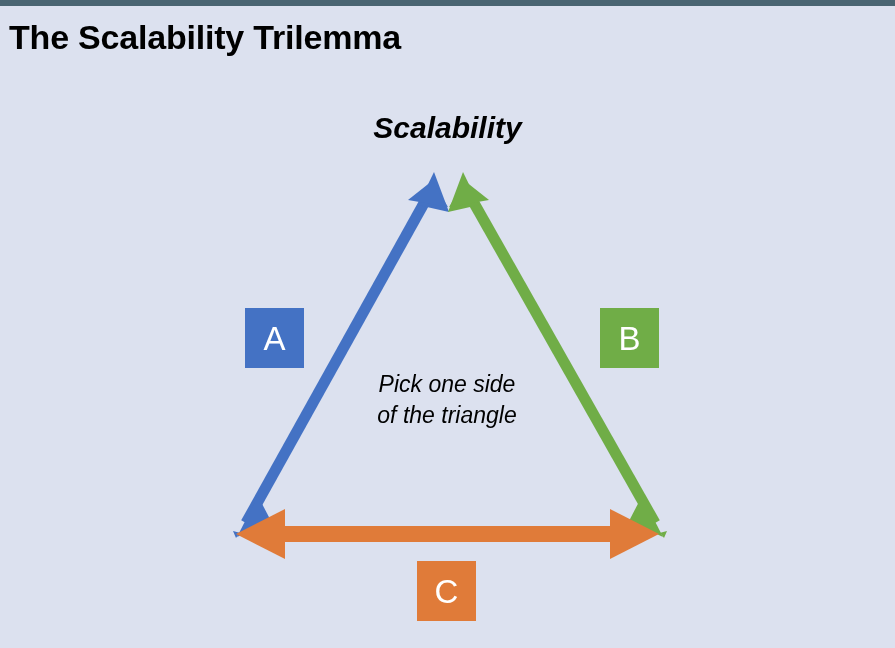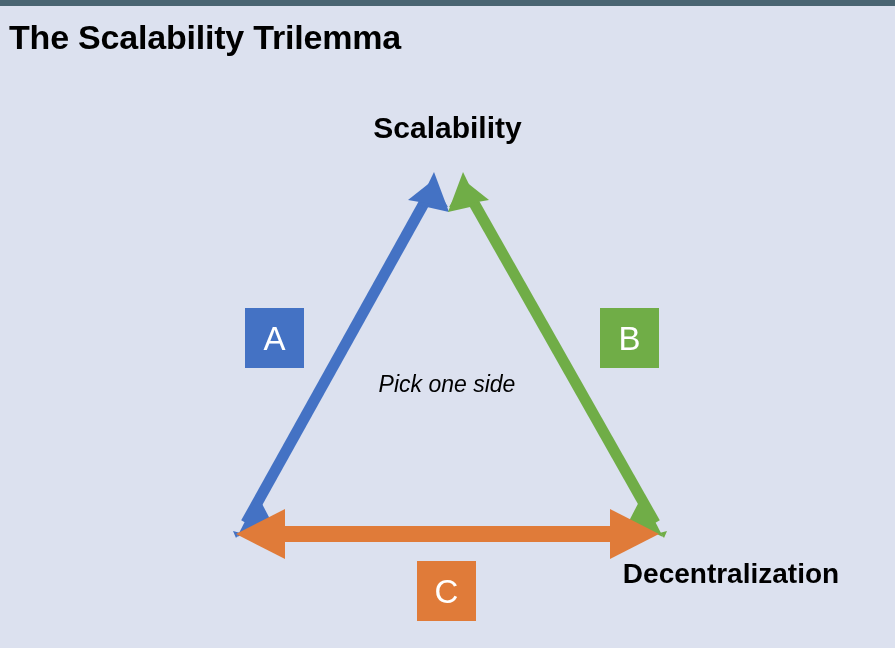--- a/index.html
+++ b/index.html
@@ -40,20 +40,21 @@
     left: 9px;
     top: 18px;
     width: 895px;
     font-size: 34px;
     font-weight: bold;
     color: #000000;
     letter-spacing: -0.2px;
   }
   .vertex-label {
     position: absolute;
+    font-style: italic;
     font-weight: bold;
     color: #000000;
     white-space: nowrap;
   }
   #vertex-label-scalability {
     top: 111px;
     left: 0;
     width: 895px;
     text-align: center;
     font-size: 30px;
@@ -130,24 +131,24 @@
     <g>
       <rect x="273" y="526" width="350" height="16" fill="#e07b39"></rect>
       <polygon points="236,534 285,509 285,559" fill="#e07b39"></polygon>
       <polygon points="659,534 610,509 610,559" fill="#e07b39"></polygon>
     </g>
   </svg>
 
   <div class="vertex-label" id="vertex-label-scalability">Scalability</div>
 
 
-  <div class="vertex-label" id="vertex-label-decentralization">Decentralization</div>
 
   <div id="center-note">
     <div>Pick one side</div>
+    <div>of the triangle</div>
   </div>
 
   <div class="side-badge" id="side-badge-a" style="background:#4472c4">A</div>
 
   <div class="side-badge" id="side-badge-b" style="background:#70ad47">B</div>
 
   <div class="side-badge" id="side-badge-c" style="background:#e07b39">C</div>
 
 </div>
 

